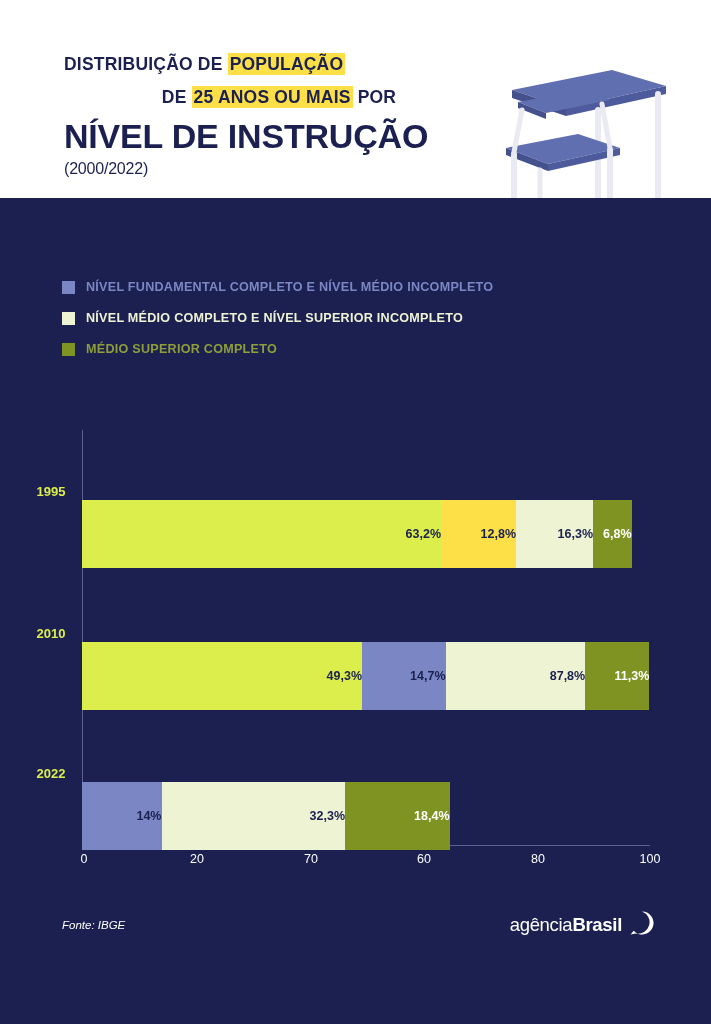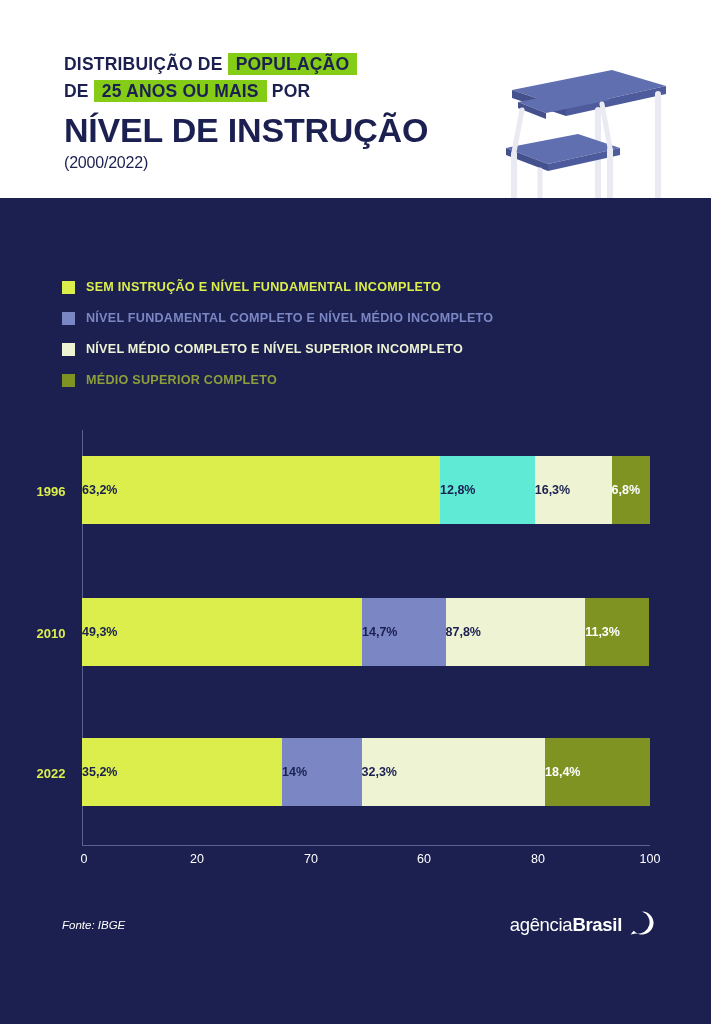--- a/index.html
+++ b/index.html
@@ -35,25 +35,26 @@
     width: 430px;
   }
   .kicker {
     font-size: 17.5px;
     font-weight: bold;
     letter-spacing: 0.2px;
     color: #1b2050;
     line-height: 1.42;
   }
   .kicker .hl {
-    background: #84cc16;
-    padding: 1px 8px;
+    background: #fde047;
+    padding: 1px 2px;
   }
   .kicker-line2 {
-    margin-top: 2px;
+    margin-top: 8px;
+    text-align: center;
   }
   .big-title {
     font-size: 34px;
     font-weight: bold;
     color: #1b2050;
     letter-spacing: -0.2px;
     margin-top: 9px;
     line-height: 1.05;
   }
   .period {
@@ -126,26 +127,27 @@
     position: absolute;
     left: 0;
     width: 568px;
     height: 68px;
     display: flex;
   }
   .bar-seg {
     height: 68px;
     display: flex;
     align-items: center;
-    justify-content: flex-start;
+    justify-content: flex-end;
     font-size: 12.5px;
     font-weight: bold;
     box-sizing: border-box;
     overflow: hidden;
     white-space: nowrap;
+    margin-top: 44px;
   }
   .row-label {
     position: absolute;
     left: 28px;
     width: 46px;
     text-align: center;
     font-size: 13px;
     font-weight: bold;
     color: #dcee4b;
   }
@@ -229,47 +231,43 @@
         <path d="M140,110 L140,186" stroke="#e9eaf2" stroke-width="6" fill="none" stroke-linecap="round"></path>
         <path d="M44,192 L140,186" stroke="#e9eaf2" stroke-width="6" fill="none" stroke-linecap="round"></path>
         <path d="M70,130 L70,196" stroke="#e9eaf2" stroke-width="5" fill="none" stroke-linecap="round"></path>
         <path d="M70,196 L44,192" stroke="#e9eaf2" stroke-width="5" fill="none" stroke-linecap="round"></path>
       </svg>
     </div>
   </div>
 
   <div class="legend">
     <div class="legend-row">
-      <span class="legend-swatch" style="background:#dcee4b"></span>
-      <span class="legend-label" style="color:#dcee4b">SEM INSTRUÇÃO E NÍVEL FUNDAMENTAL INCOMPLETO</span>
-    </div>
-    <div class="legend-row">
       <span class="legend-swatch" style="background:#7b87c4"></span>
       <span class="legend-label" style="color:#7b87c4">NÍVEL FUNDAMENTAL COMPLETO E NÍVEL MÉDIO INCOMPLETO</span>
     </div>
     <div class="legend-row">
       <span class="legend-swatch" style="background:#eef3d4"></span>
       <span class="legend-label" style="color:#eef3d4">NÍVEL MÉDIO COMPLETO E NÍVEL SUPERIOR INCOMPLETO</span>
     </div>
     <div class="legend-row">
       <span class="legend-swatch" style="background:#7f9322"></span>
       <span class="legend-label" style="color:#8d9e3a">MÉDIO SUPERIOR COMPLETO</span>
     </div>
   </div>
 
   <div class="chart">
     <div class="axis-line-left"></div>
     <div class="axis-line-bottom"></div>
 
-    <div class="row-label" style="top:54px">1996</div>
+    <div class="row-label" style="top:54px">1995</div>
     <div class="bar-group" style="left:82px; top:26px">
       <div class="bar-seg" style="width:359.0px;background:#dcee4b;color:#1b2050">
         <span>63,2%</span>
       </div>
-      <div class="bar-seg" style="width:95px;background:#5eead4;color:#1b2050">
+      <div class="bar-seg" style="width:75px;background:#fde047;color:#1b2050">
         <span>12,8%</span>
       </div>
       <div class="bar-seg" style="width:77px;background:#eef3d4;color:#1b2050">
         <span>16,3%</span>
       </div>
       <div class="bar-seg" style="width:38.6px;background:#7f9322;color:#ffffff">
         <span>6,8%</span>
       </div>
     </div>
 
@@ -284,23 +282,20 @@
       <div class="bar-seg" style="width:139.7px;background:#eef3d4;color:#1b2050">
         <span>87,8%</span>
       </div>
       <div class="bar-seg" style="width:64.2px;background:#7f9322;color:#ffffff">
         <span>11,3%</span>
       </div>
     </div>
 
     <div class="row-label" style="top:336px">2022</div>
     <div class="bar-group" style="left:82px; top:308px">
-      <div class="bar-seg" style="width:200.0px;background:#dcee4b;color:#1b2050">
-        <span>35,2%</span>
-      </div>
       <div class="bar-seg" style="width:79.5px;background:#7b87c4;color:#1b2050">
         <span>14%</span>
       </div>
       <div class="bar-seg" style="width:183.5px;background:#eef3d4;color:#1b2050">
         <span>32,3%</span>
       </div>
       <div class="bar-seg" style="width:104.5px;background:#7f9322;color:#ffffff">
         <span>18,4%</span>
       </div>
     </div>

